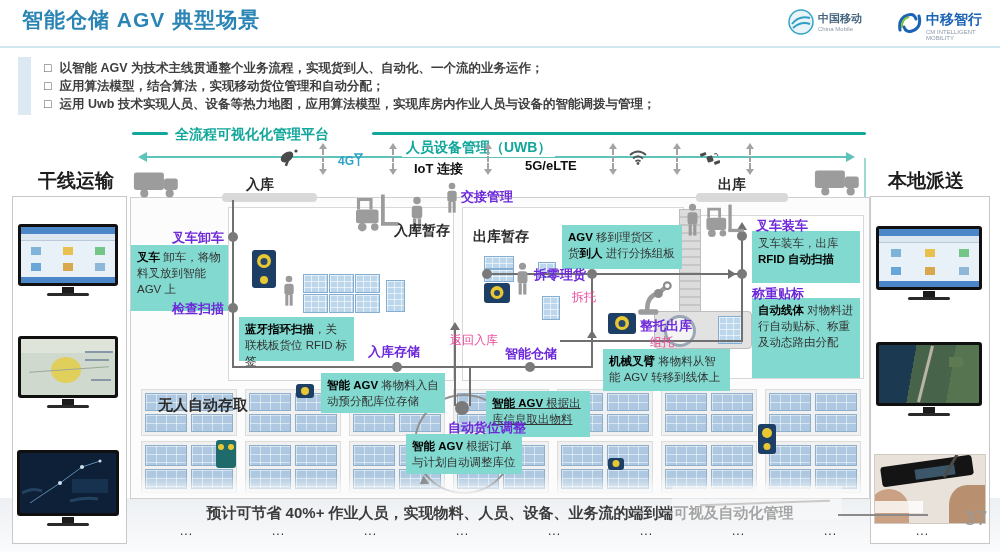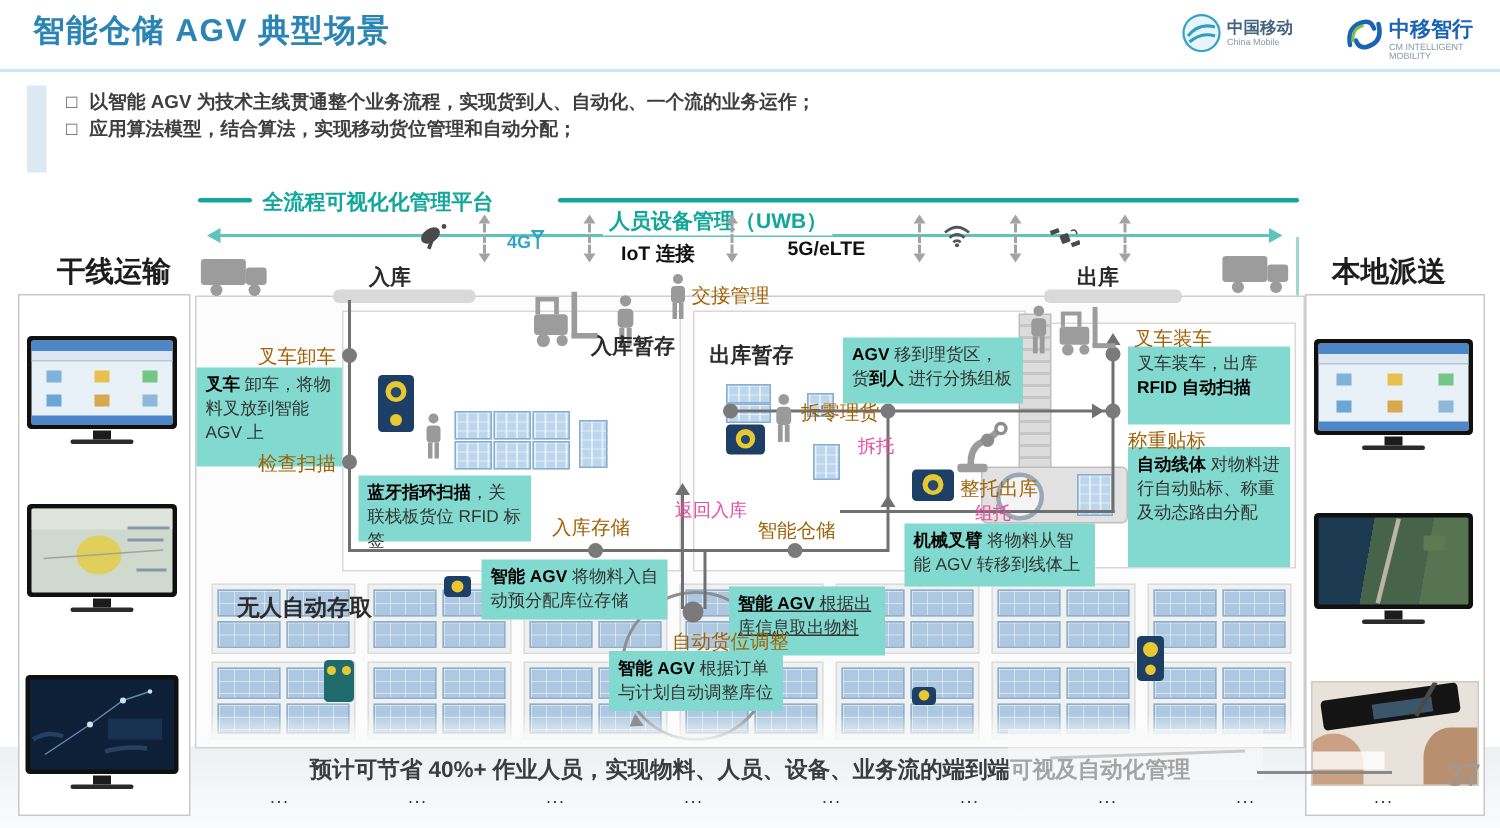--- a/index.html
+++ b/index.html
@@ -25,21 +25,21 @@
   .item-h{font-size:12.5px;color:#333;text-align:center;width:100%;white-space:nowrap;}
   .monitor{background:#101010;border-radius:3px;padding:3px;box-sizing:border-box;}
   .monitor .scr{width:100%;height:100%;overflow:hidden;position:relative;border-radius:1px;}
   .stand{width:12px;height:6px;background:#1c1c1c;margin:0 auto;}
   .base{width:42px;height:3px;background:#2a2a2a;margin:0 auto;border-radius:2px;}
   
   .main-box{background:#fcfcfc;border:1px solid #cfcfcf;}
   .sub-box{background:#ffffff;border:1px solid #d8d8d8;}
   .zone-l{font-size:14px;font-weight:bold;color:#2b2b2b;white-space:nowrap;}
   .dock{background:#d9d9d9;border-radius:4px;height:9px;}
-  .red-l{font-size:13px;font-weight:normal;color:#a16207;white-space:nowrap;z-index:7;}
+  .red-l{font-size:13px;font-weight:bold;color:#6d28d9;white-space:nowrap;z-index:7;}
   .gray-l{font-size:12px;color:#ec4899;white-space:nowrap;z-index:6;}
   .callout{background:#82d9cf;font-size:11.5px;line-height:1.4;color:#333;padding:4px 6px;
            box-sizing:border-box;z-index:6;}
   .callout b{color:#000;}
   .flow{background:#707070;z-index:3;}
   .dot{background:#7a7a7a;border-radius:50%;z-index:4;}
   .shelf{background:#f1f1f1;border:1px solid #dcdcdc;display:flex;gap:4px;padding:3px;box-sizing:border-box;z-index:1;}
   .shelf .col{flex:1;display:flex;flex-direction:column;gap:3px;}
   .shelf .cell{flex:1;background:#adc8e0;border:1px solid #8fb0cc;
     background-image:linear-gradient(90deg,rgba(255,255,255,.5) 1px,transparent 1px),linear-gradient(rgba(255,255,255,.5) 1px,transparent 1px);
@@ -87,20 +87,21 @@
   <div class="abs" style="left:926px;top:11px;">
     <div style="font-size:14px;font-weight:bold;color:#1b63b5;">中移智行</div>
     <div class="logo-sub">CM INTELLIGENT MOBILITY</div>
   </div>
 
   <div class="abs divider" style="left:0;top:46px;width:1000px;"></div>
 
   <div class="abs" style="left:18px;top:57px;width:13px;height:58px;background:#dce9f2;"></div>
   <div class="abs bullet" style="left:44px;top:60px;"><span class="bx">□</span><span>以智能 AGV 为技术主线贯通整个业务流程，实现货到人、自动化、一个流的业务运作；</span></div>
   <div class="abs bullet" style="left:44px;top:78px;"><span class="bx">□</span><span>应用算法模型，结合算法，实现移动货位管理和自动分配；</span></div>
+  <div class="abs bullet" style="left:44px;top:96px;"><span class="bx">□</span><span>运用 Uwb 技术实现人员、设备等热力地图，应用算法模型，实现库房内作业人员与设备的智能调拨与管理；</span></div>
 
   <div class="abs teal-line" style="left:132px;top:132px;width:36px;"></div>
   <div class="abs teal-t" style="left:175px;top:126px;">全流程可视化化管理平台</div>
   <div class="abs teal-line" style="left:372px;top:132px;width:494px;"></div>
 
   <div class="abs uwb-line" style="left:146px;top:156px;width:702px;"></div>
   <div class="abs tri" style="left:138px;top:152px;border-top:5px solid transparent;border-bottom:5px solid transparent;border-right:9px solid #5ec4bb;"></div>
   <div class="abs tri" style="left:846px;top:152px;border-top:5px solid transparent;border-bottom:5px solid transparent;border-left:9px solid #5ec4bb;"></div>
   <div class="abs teal-t" style="left:402px;top:139px;background:#fff;padding:0 4px;">人员设备管理（UWB）</div>
   <div class="abs" style="left:864px;top:158px;width:2px;height:46px;background:#9fd8d2;"></div>

